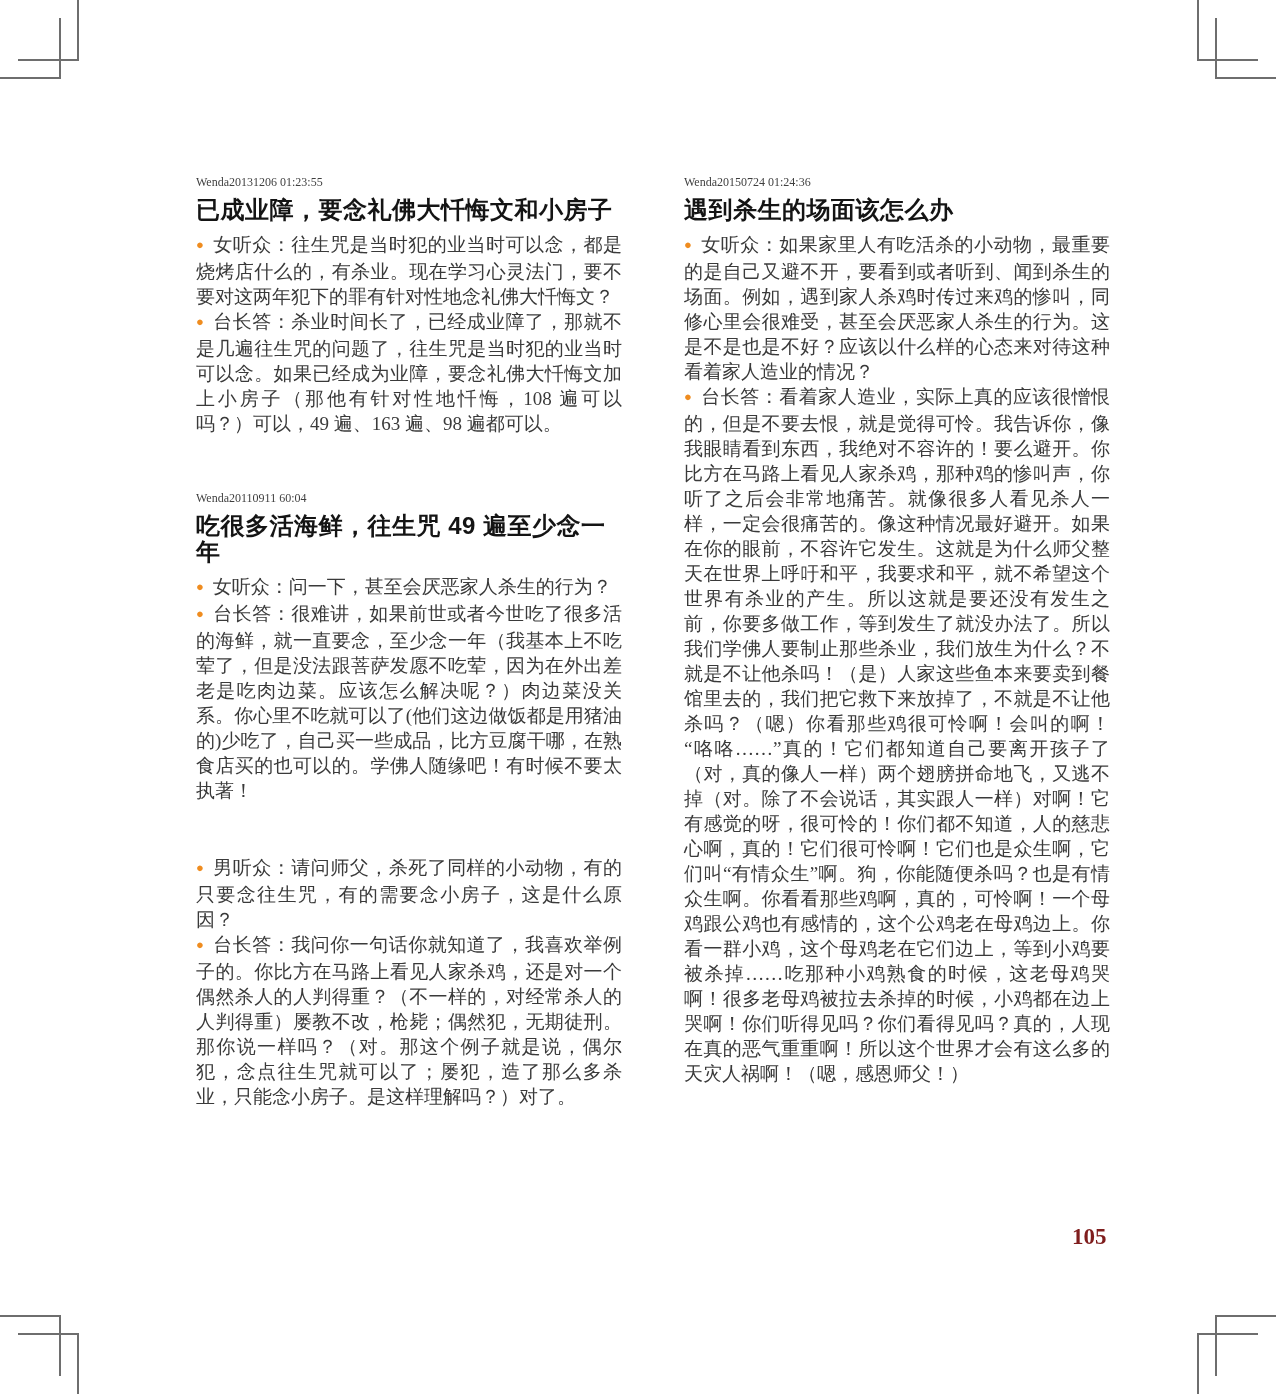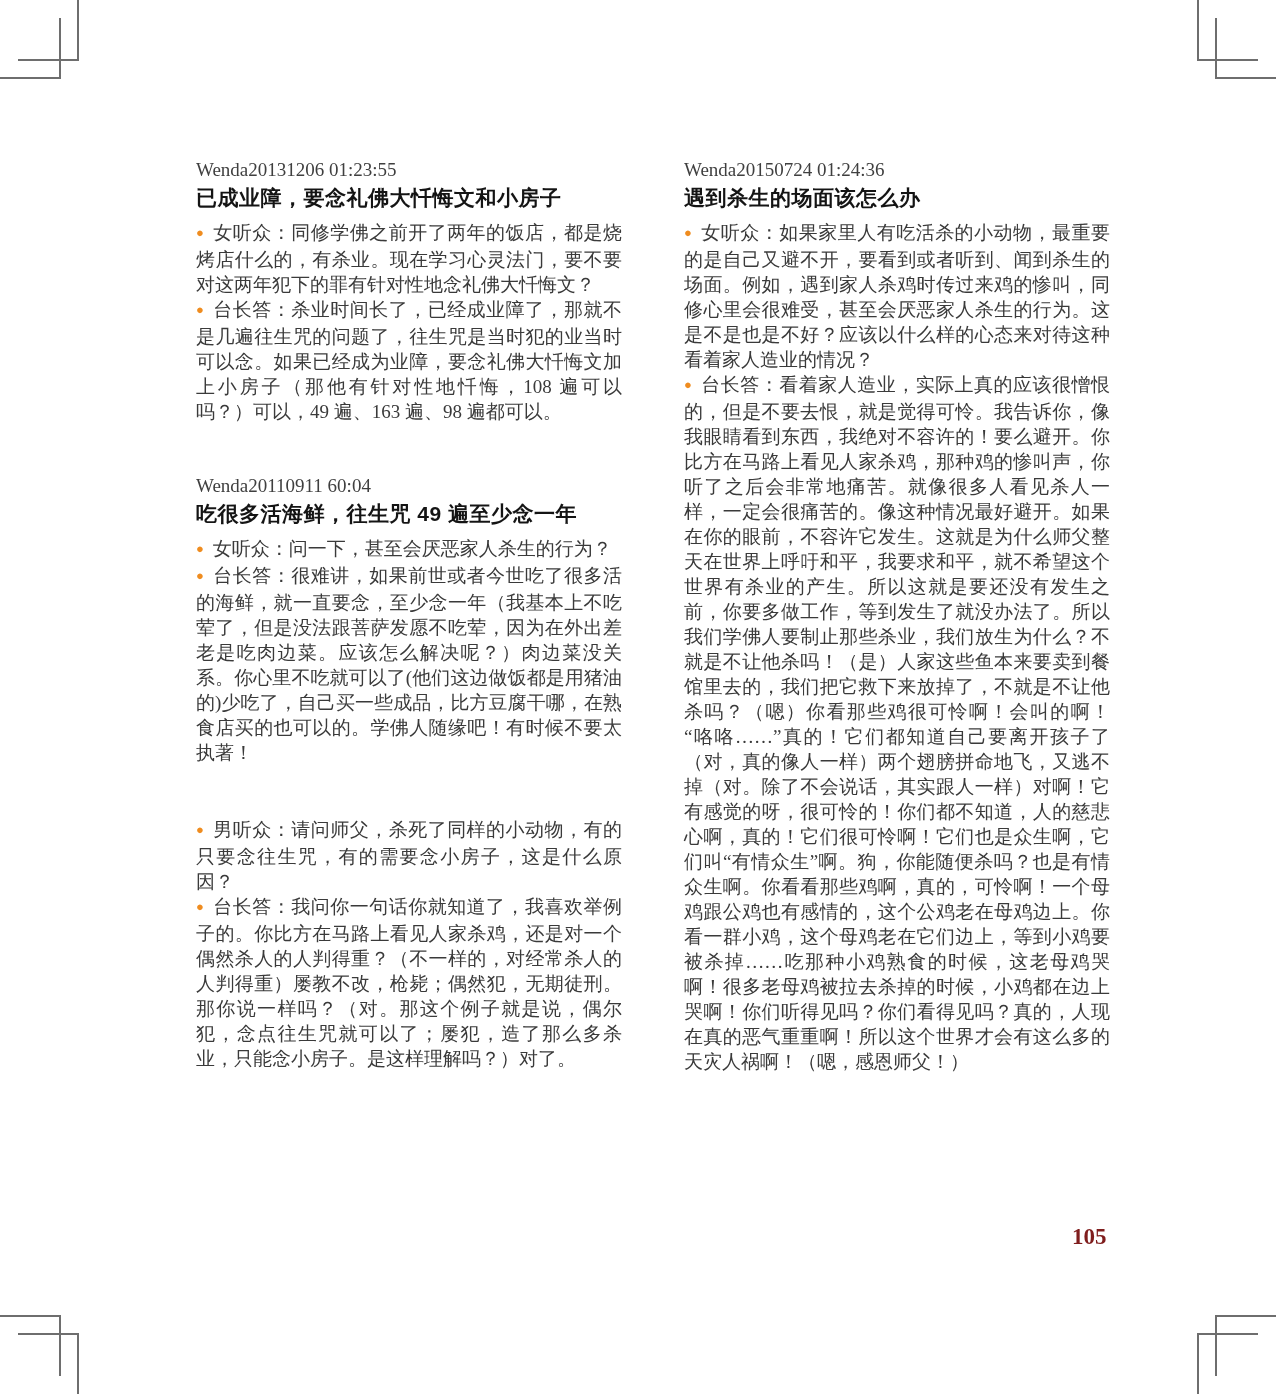--- a/index.html
+++ b/index.html
@@ -38,28 +38,28 @@
     top: 160px;
     width: 426px;
   }
   .col-left  { left: 196px; }
   .col-right { left: 684px; }
 
   .qa-section + .qa-section { margin-top: 52px; }
 
   .timestamp {
     font-family: "Liberation Serif", "DejaVu Serif", serif;
-    font-size: 19px;
+    font-size: 12px;
     line-height: 20px;
     color: #3f3f3f;
-    margin: 0 0 5px 0;
+    margin: 12px 0 5px 0;
   }
   .sec-title {
     font-family: "Liberation Sans", "DejaVu Sans", sans-serif;
-    font-size: 21px;
+    font-size: 24px;
     font-weight: bold;
     line-height: 26px;
     color: #141414;
     margin: 0 0 9px 0;
     letter-spacing: 0.5px;
   }
   .para {
     margin: 0;
     font-size: 19px;
     line-height: 25px;
@@ -97,21 +97,21 @@
   <div class="crop bl-a"></div>
   <div class="crop bl-b"></div>
   <div class="crop br-a"></div>
   <div class="crop br-b"></div>
 
   <div class="col col-left">
   <section class="qa-section">
     <div class="timestamp">Wenda20131206 01:23:55</div>
     <h2 class="sec-title">已成业障，要念礼佛大忏悔文和小房子</h2>
 
-  <p class="para"><span class="bullet">●</span><span class="ptext">女听众：同修学佛之前开了两年的饭店，都是烧烤店什么的，有杀业。现在学习心灵法门，要不要对这两年犯下的罪有针对性地念礼佛大忏悔文？</span></p>
+  <p class="para"><span class="bullet">●</span><span class="ptext">女听众：往生咒是当时犯的业当时可以念，都是烧烤店什么的，有杀业。现在学习心灵法门，要不要对这两年犯下的罪有针对性地念礼佛大忏悔文？</span></p>
 
   <p class="para"><span class="bullet">●</span><span class="ptext">台长答：杀业时间长了，已经成业障了，那就不是几遍往生咒的问题了，往生咒是当时犯的业当时可以念。如果已经成为业障，要念礼佛大忏悔文加上小房子（那他有针对性地忏悔，108 遍可以吗？）可以，49 遍、163 遍、98 遍都可以。</span></p>
 </section>
 
   <section class="qa-section">
     <div class="timestamp">Wenda20110911 60:04</div>
     <h2 class="sec-title">吃很多活海鲜，往生咒 49 遍至少念一年</h2>
 
   <p class="para"><span class="bullet">●</span><span class="ptext">女听众：问一下，甚至会厌恶家人杀生的行为？</span></p>
 

